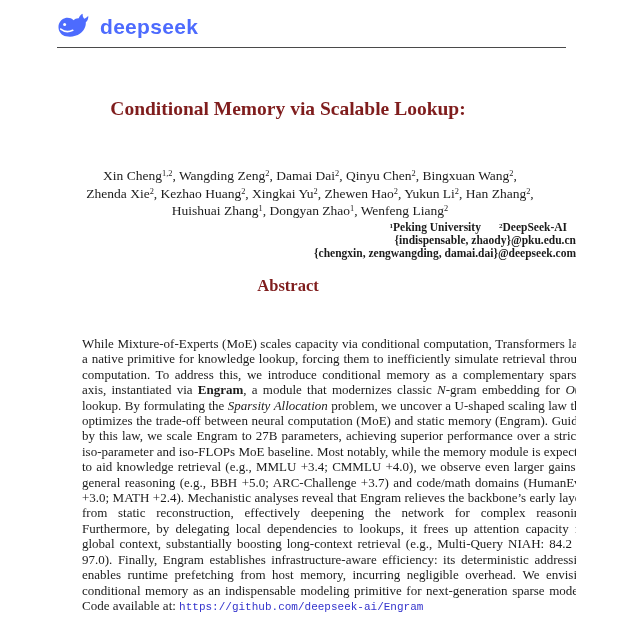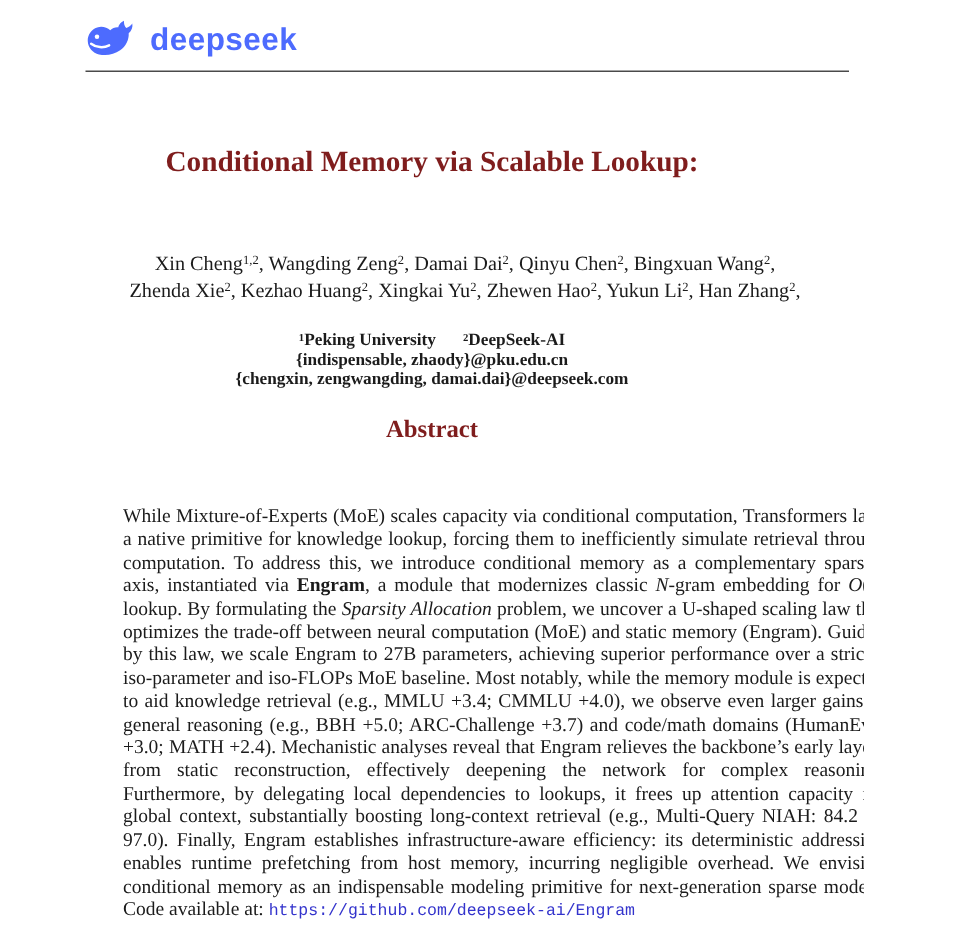--- a/index.html
+++ b/index.html
@@ -15,21 +15,21 @@
   }
   .header-rule { position:absolute; left:57px; top:47px; width:509px; height:1px; background:#4a4a4a; }
   .corner-artifact { position:absolute; left:604px; top:-7px; width:28px; height:18px;
     border-radius:50%; background:#dadada; opacity:.8; }
   .title { position:absolute; left:0; right:0; top:95px; margin:0; text-align:center;
     font-size:19.5px; line-height:28px; font-weight:700; color:#7f1d1d; }
   .title span { display:block; }
   .authors { position:absolute; left:0; right:0; top:167px; text-align:center;
     font-size:13.5px; line-height:17.5px;padding-left:44px; }
   sup { font-size:62%; position:relative; top:-0.45em; vertical-align:baseline; line-height:0; }
-  .affil-block { position:absolute; left:0; right:0; top:221px; text-align:center;
+  .affil-block { position:absolute; left:0; right:0; top:221px; text-align:right;
     font-size:11.5px; line-height:13px; font-weight:700; }
   .affil-line .affil { margin:0 9px; }
   .abstract-heading { position:absolute; left:0; right:0; top:276px; margin:0; text-align:center;
     font-size:16.5px; font-weight:700; color:#7f1d1d; }
   .abstract-body { position:absolute; left:66px; top:320px; width:508px; margin:16px;
     font-size:13px; line-height:15.4px; text-align:justify; color:#1b1b1b; }
   .mono-link { font-family:"Liberation Mono", monospace; font-size:11px;
     text-decoration:none; white-space:nowrap; }
 </style>
 </head>
@@ -51,20 +51,21 @@
   <div class="header-rule"></div>
   <div class="corner-artifact"></div>
 
   <h1 class="title">
     <span>Conditional Memory via Scalable Lookup:</span>
   </h1>
 
   <div class="authors" id="authors">
       <div><span>Xin Cheng<sup>1,2</sup></span><span>, </span><span>Wangding Zeng<sup>2</sup></span><span>, </span><span>Damai Dai<sup>2</sup></span><span>, </span><span>Qinyu Chen<sup>2</sup></span><span>, </span><span>Bingxuan Wang<sup>2</sup></span><span>,</span></div>
       <div><span>Zhenda Xie<sup>2</sup></span><span>, </span><span>Kezhao Huang<sup>2</sup></span><span>, </span><span>Xingkai Yu<sup>2</sup></span><span>, </span><span>Zhewen Hao<sup>2</sup></span><span>, </span><span>Yukun Li<sup>2</sup></span><span>, </span><span>Han Zhang<sup>2</sup></span><span>,</span></div>
+      <div><span>Huishuai Zhang<sup>1</sup></span><span>, </span><span>Dongyan Zhao<sup>1</sup></span><span>, </span><span>Wenfeng Liang<sup>2</sup></span><span></span></div>
     </div>
 
   <div class="affil-block">
     <div class="affil-line" id="affiliations"><span class="affil"><sup>1</sup>Peking University</span><span class="affil"><sup>2</sup>DeepSeek-AI</span></div>
     <div>{indispensable, zhaody}@pku.edu.cn</div>
     <div>{chengxin, zengwangding, damai.dai}@deepseek.com</div>
   </div>
 
   <h2 class="abstract-heading">Abstract</h2>
 

